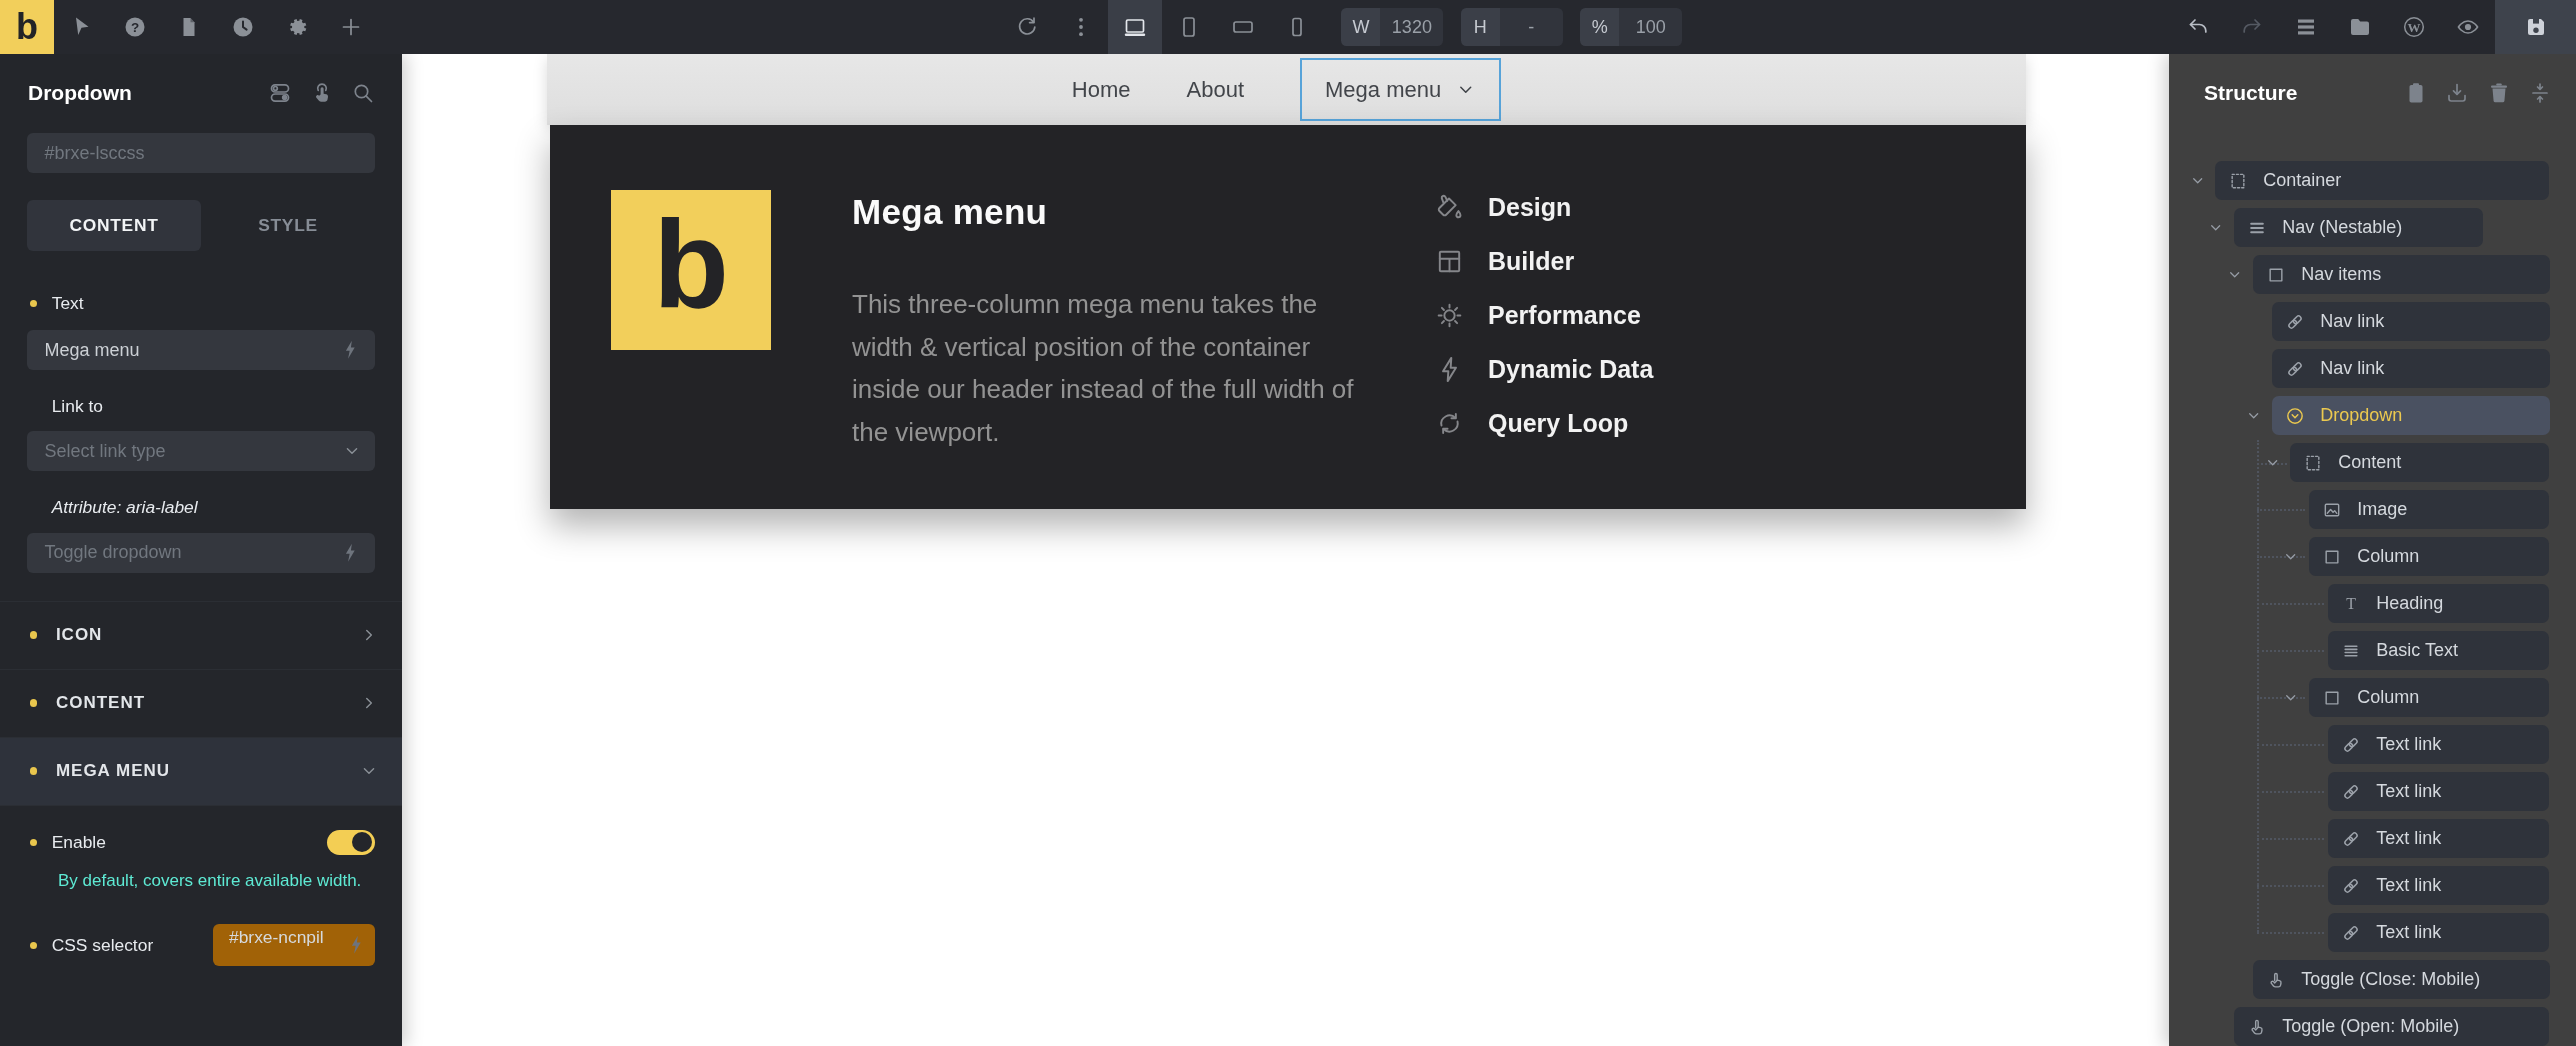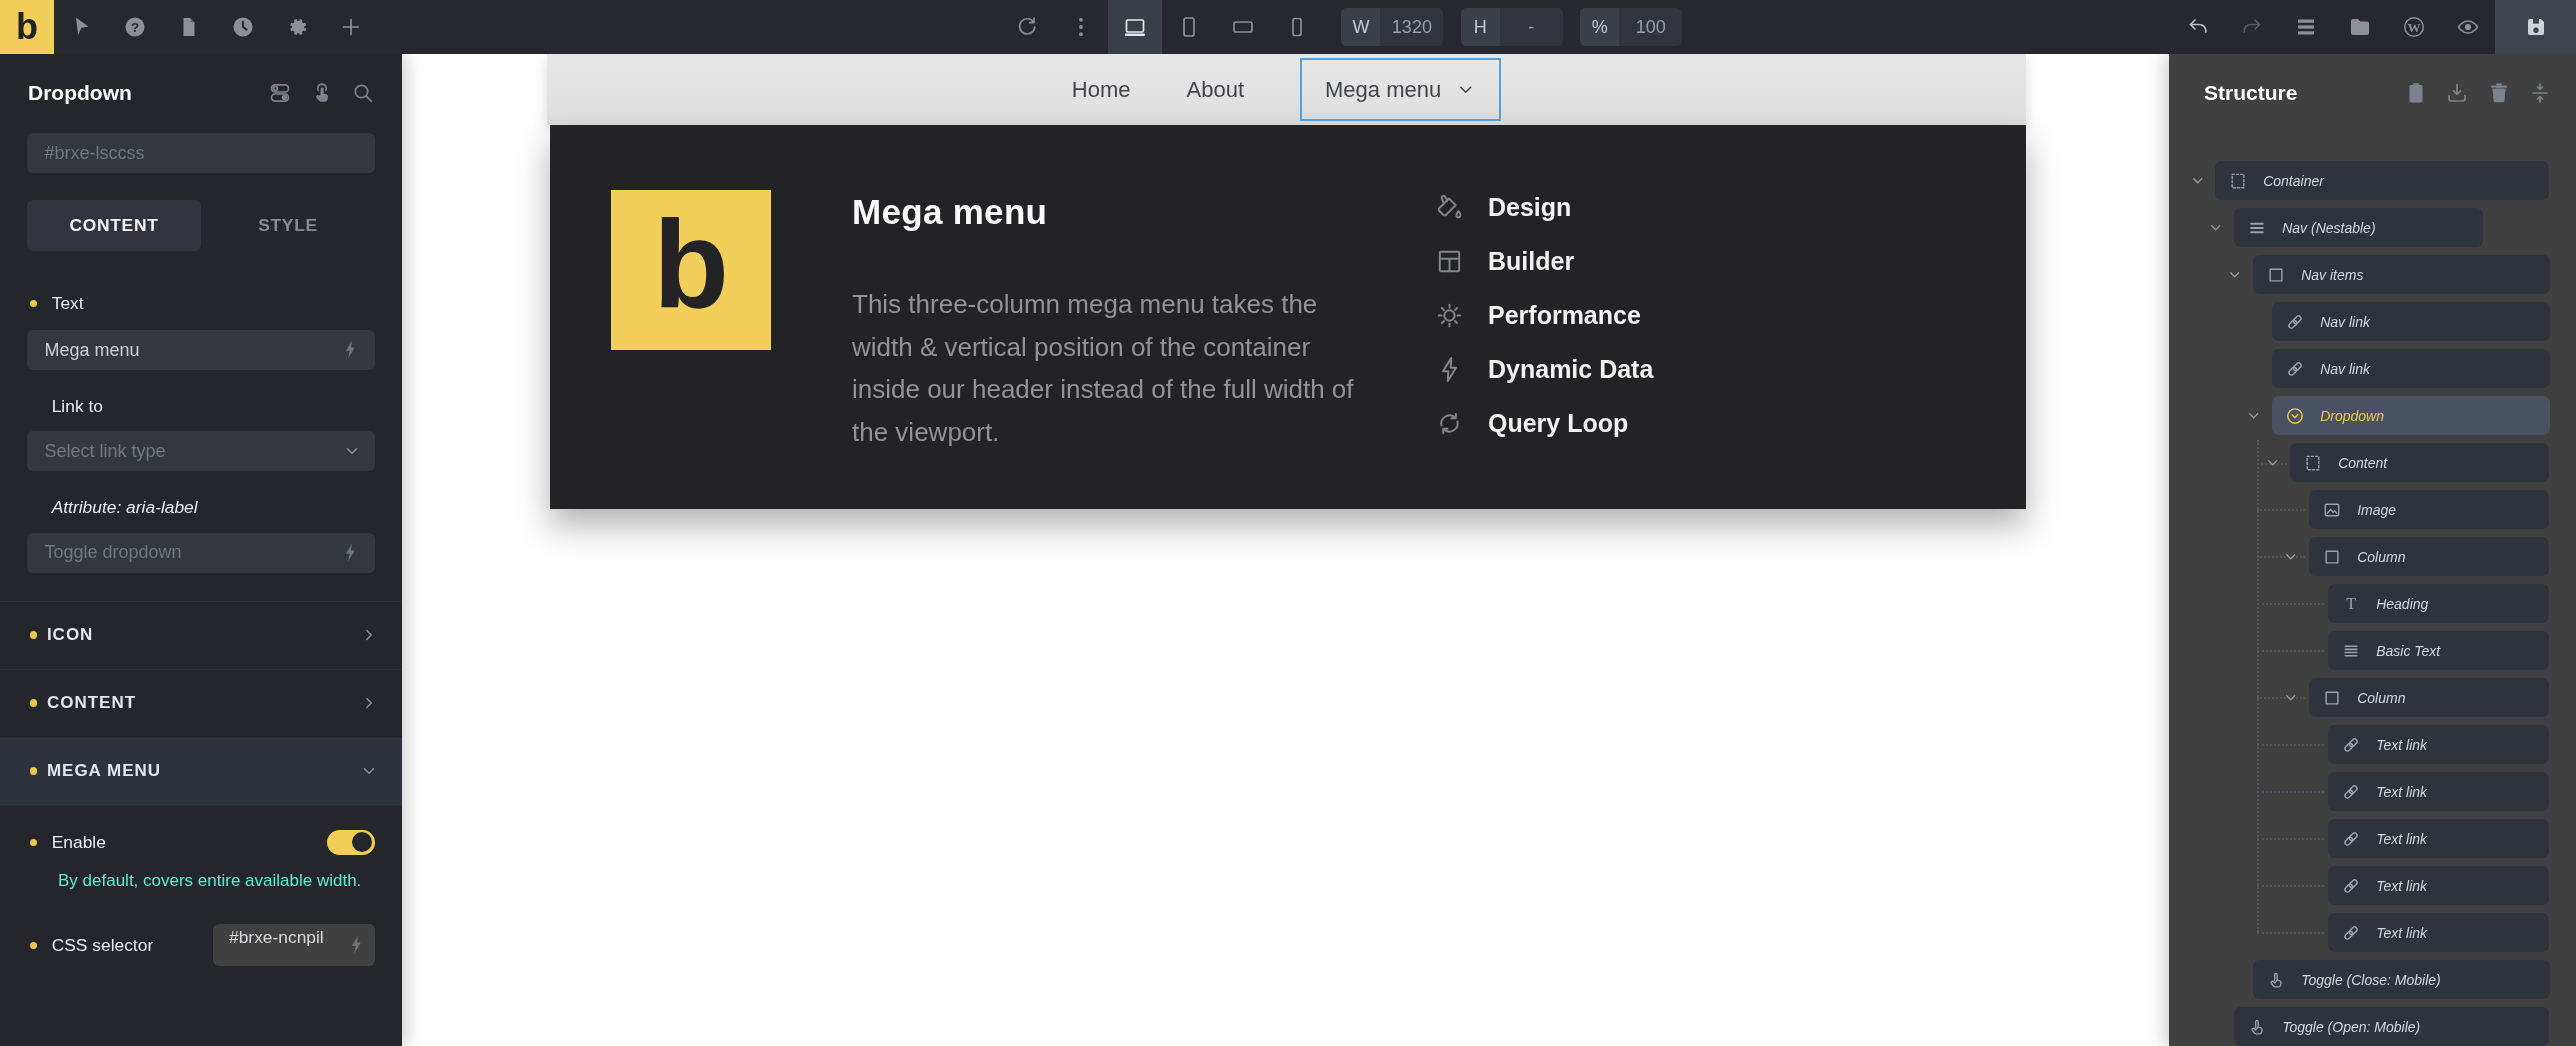--- a/index.html
+++ b/index.html
@@ -53,32 +53,32 @@
   .lp-label-row { display:flex; align-items:center; padding-left:29.5px; gap:14.8px; }
   .dot { width:7.4px; height:7.4px; border-radius:50%; background:#e9c64d; flex:0 0 auto; }
   .dot.hidden { visibility:hidden; }
   .lp-label { font-size:17.4px; color:#e8ebef; }
   .lp-select { position:relative; margin:0 27px; height:40px; background:#34373e;
     border-radius:6px; display:flex; align-items:center; padding:0 17.4px; cursor:pointer; }
   .lp-select .ph { color:#71777f; font-size:18px; }
   .lp-select .icon { position:absolute; right:13.4px; width:20px; height:20px; color:#8a9097; }
   #lp-sections { margin-top:28px; border-top:1.3px solid #2b2e34; }
   .lp-section { height:68px; border-bottom:1.3px solid #2b2e34; display:flex;
-    align-items:center; padding:0 23px 0 29.5px; gap:10px; cursor:pointer; }
+    align-items:center; padding:0 23px 0 29.5px; gap:19px; cursor:pointer; }
   .lp-section.active { background:#2e323b; }
   .lp-section .sec-label { font-size:17px; font-weight:bold; letter-spacing:1px; color:#e3e6ea; }
   .lp-section .icon { margin-left:auto; width:20px; height:20px; color:#8a9097; }
   .toggle { width:48px; height:25.5px; border-radius:12.7px; background:#f3ce54;
     position:relative; cursor:pointer; margin-left:auto; margin-right:27px; }
   .toggle .knob { position:absolute; right:2.7px; top:2.7px; width:20px; height:20px;
     border-radius:50%; background:#24262b; }
   .lp-desc { color:#5eead4; font-size:17px; line-height:1.55; padding-left:58px; padding-right:40px; }
   .css-row { display:flex; align-items:center; margin-top:29.5px; }
   .css-input-wrap { position:relative; margin-left:auto; margin-right:27px; width:162px; }
-  .css-input { width:162px; height:42px; background:#404040; border:none; border-radius:6px;
+  .css-input { width:162px; height:42px; background:#a16207; border:none; border-radius:6px;
     color:#d6dade; font-size:17.4px; padding:0 38px 16px 16px; outline:none;
     font-family:"Liberation Sans", sans-serif; }
   .css-input-wrap .bolt { right:8px; top:10px; }
 
   
   #canvas { position:absolute; left:402px; top:54px; width:1766px; height:993px;
     background:#ffffff; overflow:hidden; }
   #navbar { position:absolute; left:145px; top:0; width:1479px; height:71px;
     background:linear-gradient(#e7e7e7,#dedede); box-shadow:0 5.4px 13.4px rgba(0,0,0,.15);
     display:flex; align-items:center; justify-content:center; gap:56px; }
@@ -104,21 +104,21 @@
   
   #right-panel { position:absolute; right:0; top:54px; width:407px; height:993px;
     background:#404040; z-index:40; box-shadow:-5.4px 0 16px rgba(0,0,0,.18); }
   .rp-header { display:flex; justify-content:space-between; align-items:center;
     padding:27px 24px 0 35px; }
   .rp-title { font-size:21px; font-weight:bold; color:#ffffff; }
   #tree { position:absolute; left:0; top:0; width:407px; height:993px; }
   .tree-row { position:absolute; height:39px; background:#2f333b; border-radius:6.7px;
     display:flex; align-items:center; gap:14.8px; padding:0 13.4px; cursor:pointer; }
   .tree-row .icon { width:20px; height:20px; color:#9ba1a9; flex:0 0 auto; }
-  .tree-row .lbl { font-size:14px; color:#d5d9de; white-space:nowrap;font-style:italic; }
+  .tree-row .lbl { font-size:18px; color:#d5d9de; white-space:nowrap; }
   .tree-row.selected { background:#4a5161; }
   .tree-row.selected .lbl { color:#ecc94f; }
   .tree-row.selected .icon { color:#ecc94f; }
   .tree-caret { position:absolute; width:17.4px; height:17.4px; color:#979da6; cursor:pointer; }
   .guide-v { position:absolute; width:0; border-left:2px dotted #4f545e; }
   .guide-h { position:absolute; height:0; border-top:2px dotted #4f545e; }
 </style>
 </head>
 <body>
 

